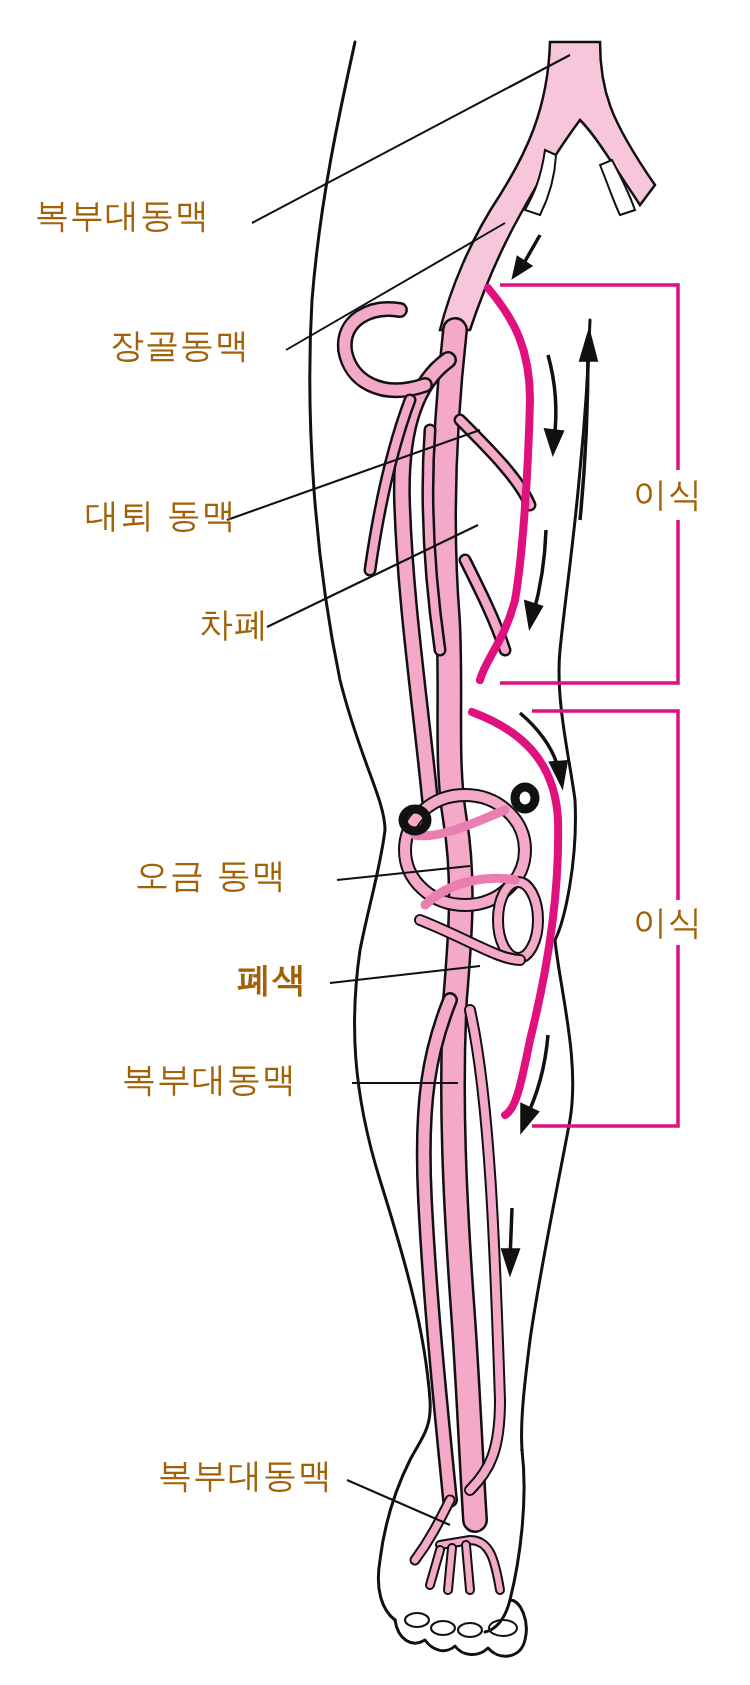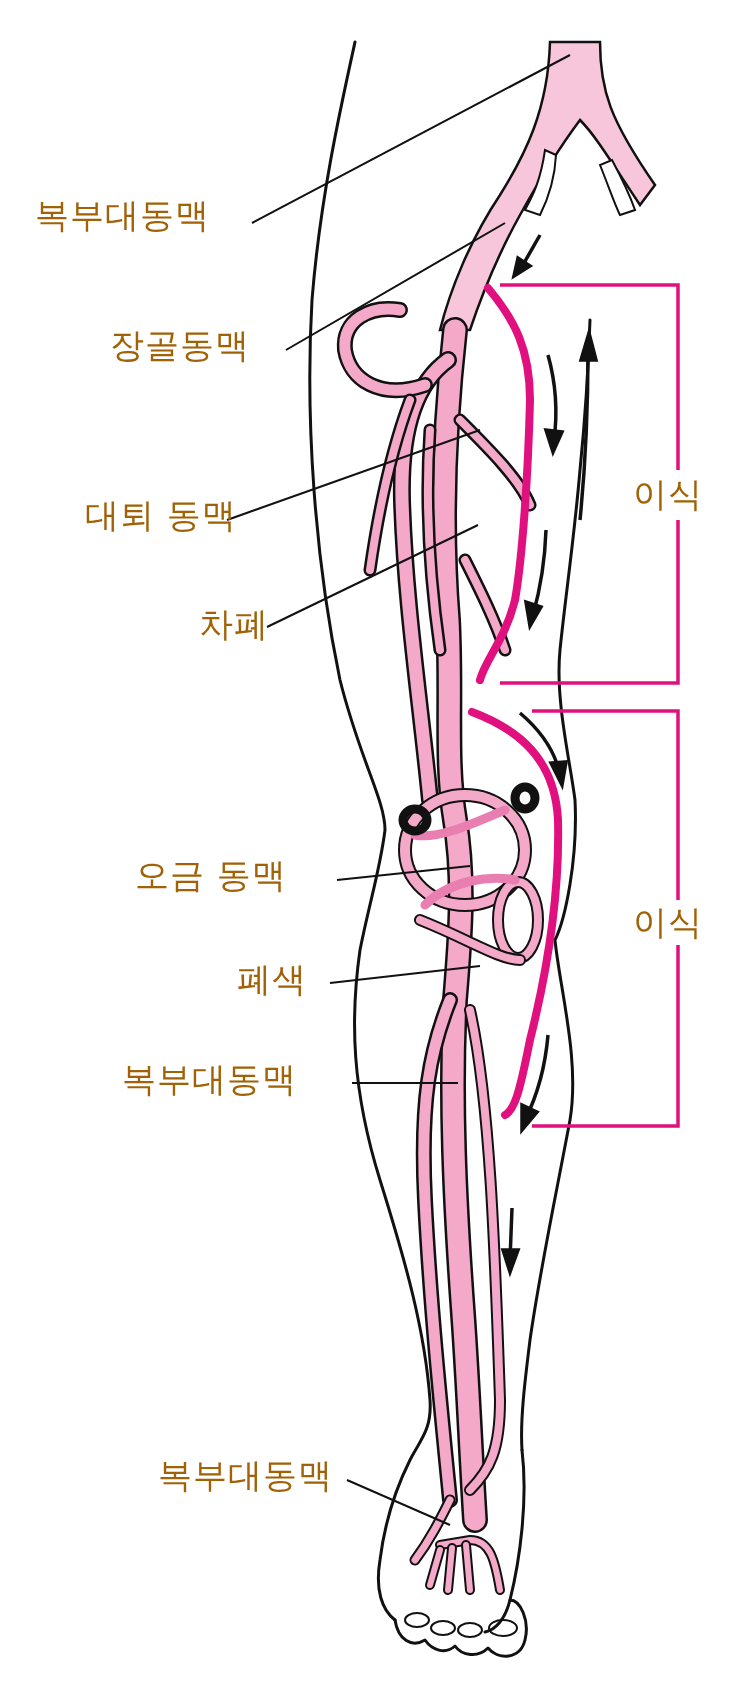--- a/index.html
+++ b/index.html
@@ -125,18 +125,18 @@
     <path class="leader" d="M352,1083 L458,1083"></path>
     <path class="leader" d="M347,1480 L450,1525"></path>
   </g>
 </svg>
 
 <div class="lbl" style="left:35px; top:198px;">복부대동맥</div>
 <div class="lbl" style="left:110px; top:328px;">장골동맥</div>
 <div class="lbl" style="left:38px; top:498px;margin-left:47px;">대퇴 동맥</div>
 <div class="lbl" style="left:158px; top:607px;margin-left:41px;">차폐</div>
 <div class="lbl" style="left:135px; top:858px;">오금 동맥</div>
-<div class="lbl" style="left:237px; top:962px;">폐색</div>
+<div class="lbl" style="left:237px; top:962px;font-weight:bold;">폐색</div>
 <div class="lbl" style="left:122px; top:1062px;">복부대동맥</div>
 <div class="lbl" style="left:158px; top:1458px;">복부대동맥</div>
 
 <div class="lbl" style="left:633px; top:477px; background:#fff;">이식</div>
 <div class="lbl" style="left:633px; top:905px; background:#fff;">이식</div>
 
 </body></html>

